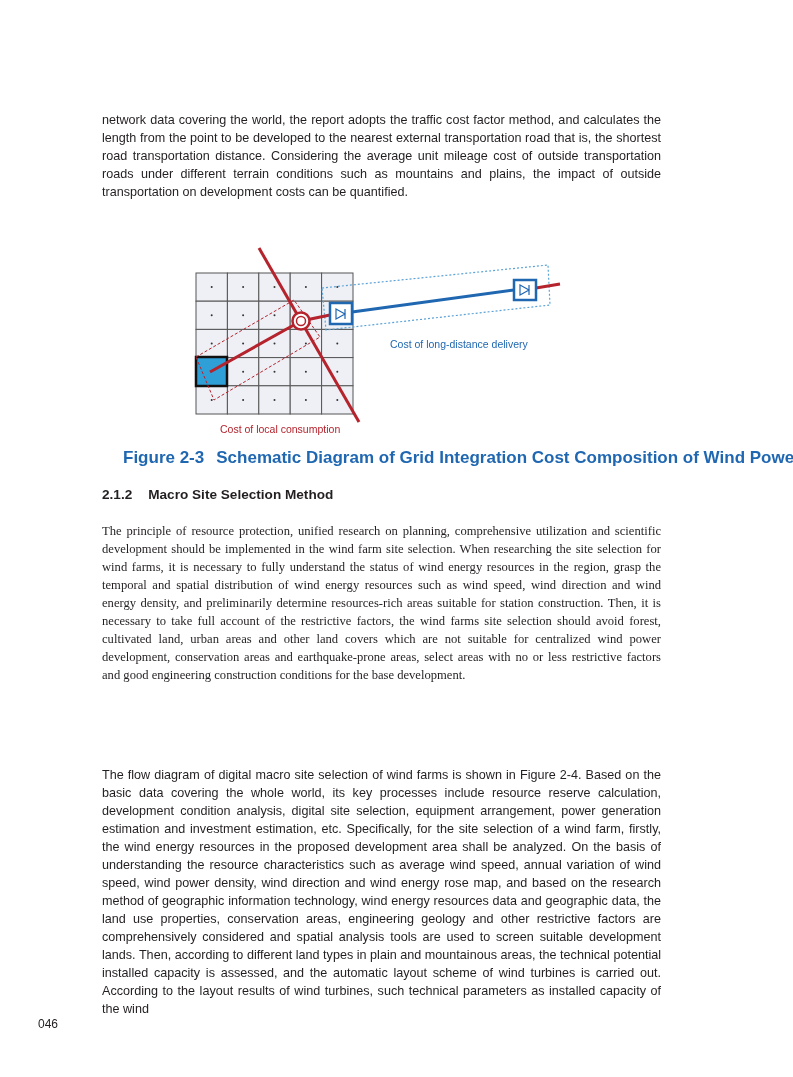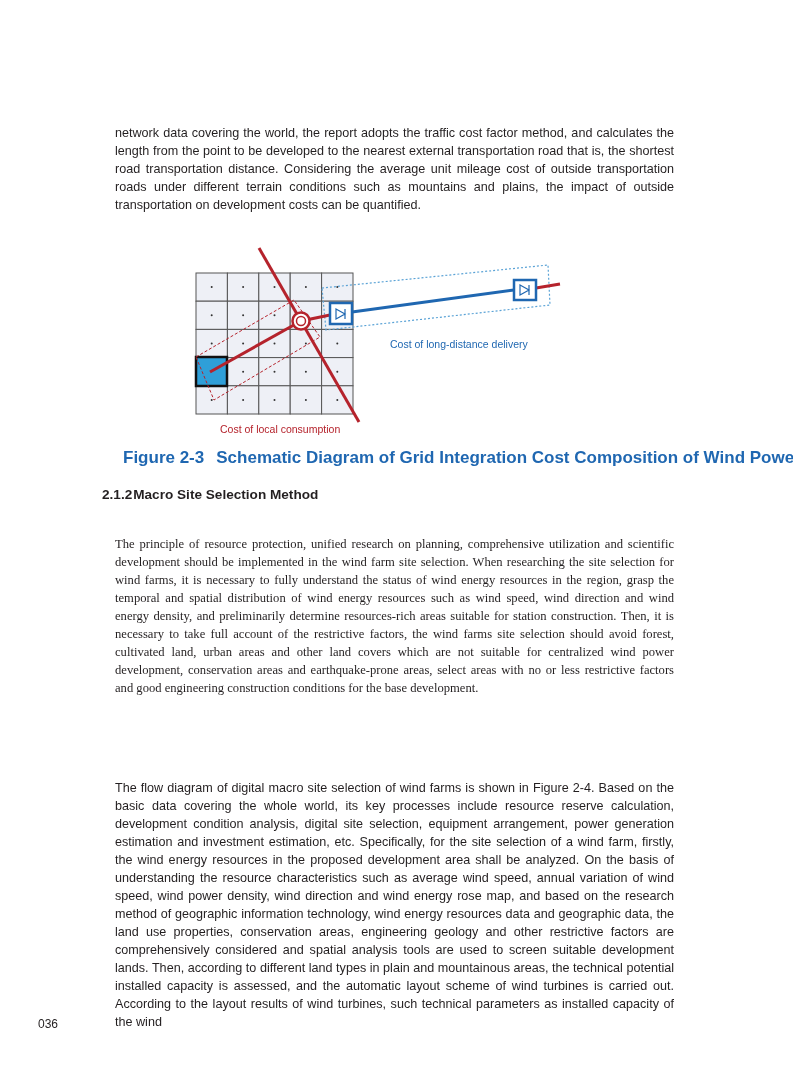--- a/index.html
+++ b/index.html
@@ -1,24 +1,24 @@
 <!DOCTYPE html>
 <html><head>
 <meta charset="utf-8">
 <style>
   html, body { margin: 0; padding: 0; background: #ffffff; }
   body { width: 793px; height: 1077px; position: relative; overflow: hidden;
          font-family: "Liberation Sans", sans-serif; color: #231f20; }
   .para { position: absolute; left: 102px; width: 559px; font-size: 12.6px; line-height: 18px;
-          text-align: justify; margin: 13px; }
+          text-align: justify; margin: 0; }
   #p-intro { top: 111px; }
   #p-1 { top: 522px; font-family: Liberation Serif, serif; }
   #p-2 { top: 766px; }
   .heading { position: absolute; left: 102px; top: 487px; font-size: 13.6px; font-weight: bold; margin: 0; }
-  .heading .num { margin-right: 1px; }
+  .heading .num { margin-right: 16px; }
   .caption { position: absolute; left: 111px; top: 436px; font-size: 17px; font-weight: bold; color: #1f67b1; margin: 12px; white-space: nowrap; }
   .caption .fig-num { margin-right: 12px; }
   .page-number { position: absolute; left: 38px; top: 1017px; font-size: 12px; color: #231f20; }
   #diagram { position: absolute; left: 0; top: 0; }
   .diag-label { font-family: "Liberation Sans", sans-serif; font-size: 10.5px; }
 </style>
 </head>
 <body>
 
 <p id="p-intro" class="para">network data covering the world, the report adopts the traffic cost factor method, and calculates the length from the point to be developed to the nearest external transportation road that is, the shortest road transportation distance. Considering the average unit mileage cost of outside transportation roads under different terrain conditions such as mountains and plains, the impact of outside transportation on development costs can be quantified.</p>
@@ -113,13 +113,13 @@
   <span class="fig-num">Figure 2-3</span><span>Schematic Diagram of Grid Integration Cost Composition of Wind Power Development</span>
 </p>
 
 <h2 class="heading">
   <span class="num">2.1.2</span><span>Macro Site Selection Method</span>
 </h2>
 
 <p id="p-1" class="para">The principle of resource protection, unified research on planning, comprehensive utilization and scientific development should be implemented in the wind farm site selection. When researching the site selection for wind farms, it is necessary to fully understand the status of wind energy resources in the region, grasp the temporal and spatial distribution of wind energy resources such as wind speed, wind direction and wind energy density, and preliminarily determine resources-rich areas suitable for station construction. Then, it is necessary to take full account of the restrictive factors, the wind farms site selection should avoid forest, cultivated land, urban areas and other land covers which are not suitable for centralized wind power development, conservation areas and earthquake-prone areas, select areas with no or less restrictive factors and good engineering construction conditions for the base development.</p>
 <p id="p-2" class="para">The flow diagram of digital macro site selection of wind farms is shown in Figure 2-4. Based on the basic data covering the whole world, its key processes include resource reserve calculation, development condition analysis, digital site selection, equipment arrangement, power generation estimation and investment estimation, etc. Specifically, for the site selection of a wind farm, firstly, the wind energy resources in the proposed development area shall be analyzed. On the basis of understanding the resource characteristics such as average wind speed, annual variation of wind speed, wind power density, wind direction and wind energy rose map, and based on the research method of geographic information technology, wind energy resources data and geographic data, the land use properties, conservation areas, engineering geology and other restrictive factors are comprehensively considered and spatial analysis tools are used to screen suitable development lands. Then, according to different land types in plain and mountainous areas, the technical potential installed capacity is assessed, and the automatic layout scheme of wind turbines is carried out. According to the layout results of wind turbines, such technical parameters as installed capacity of the wind</p>
 
-<div class="page-number">036</div>
+<div class="page-number">046</div>
 
 </body></html>

